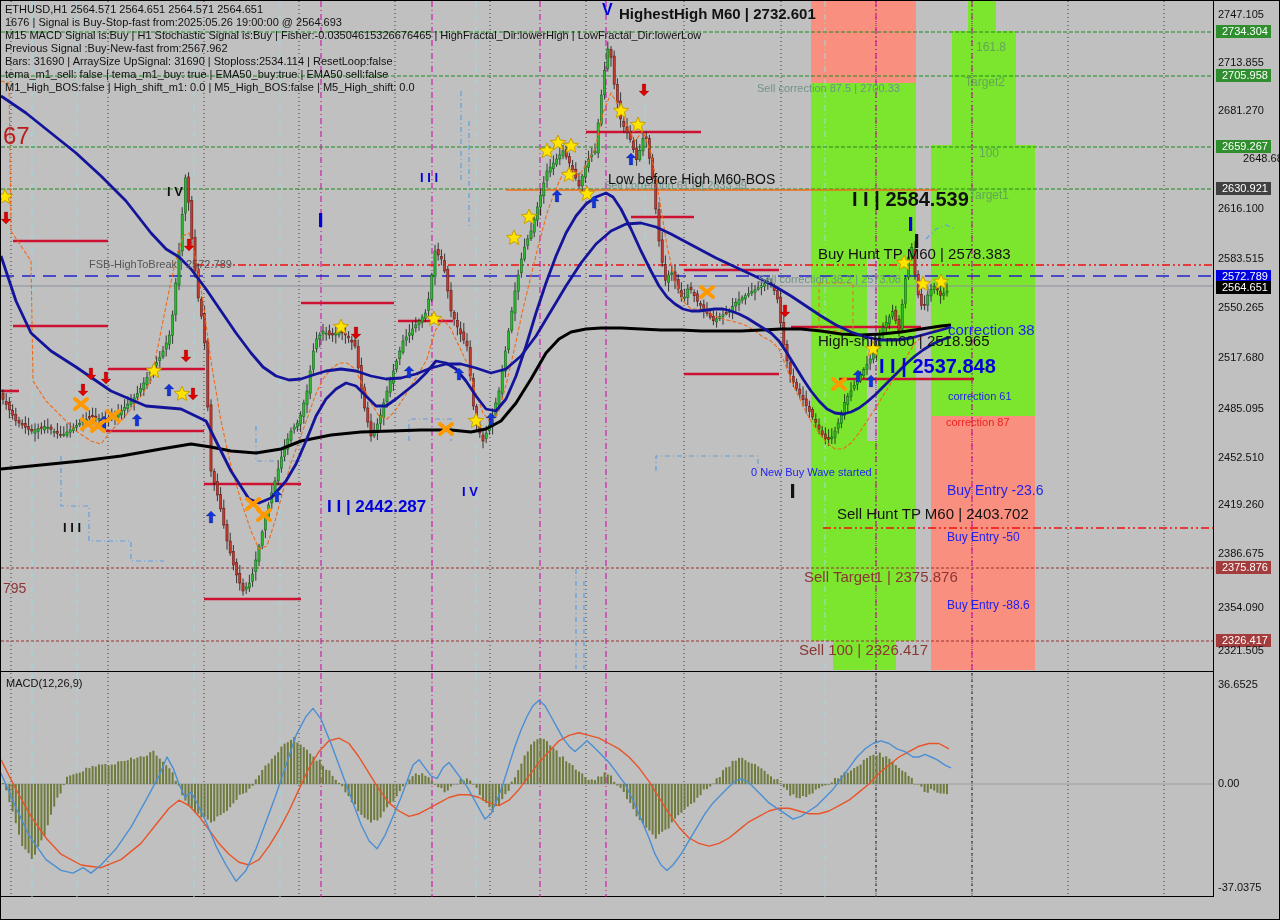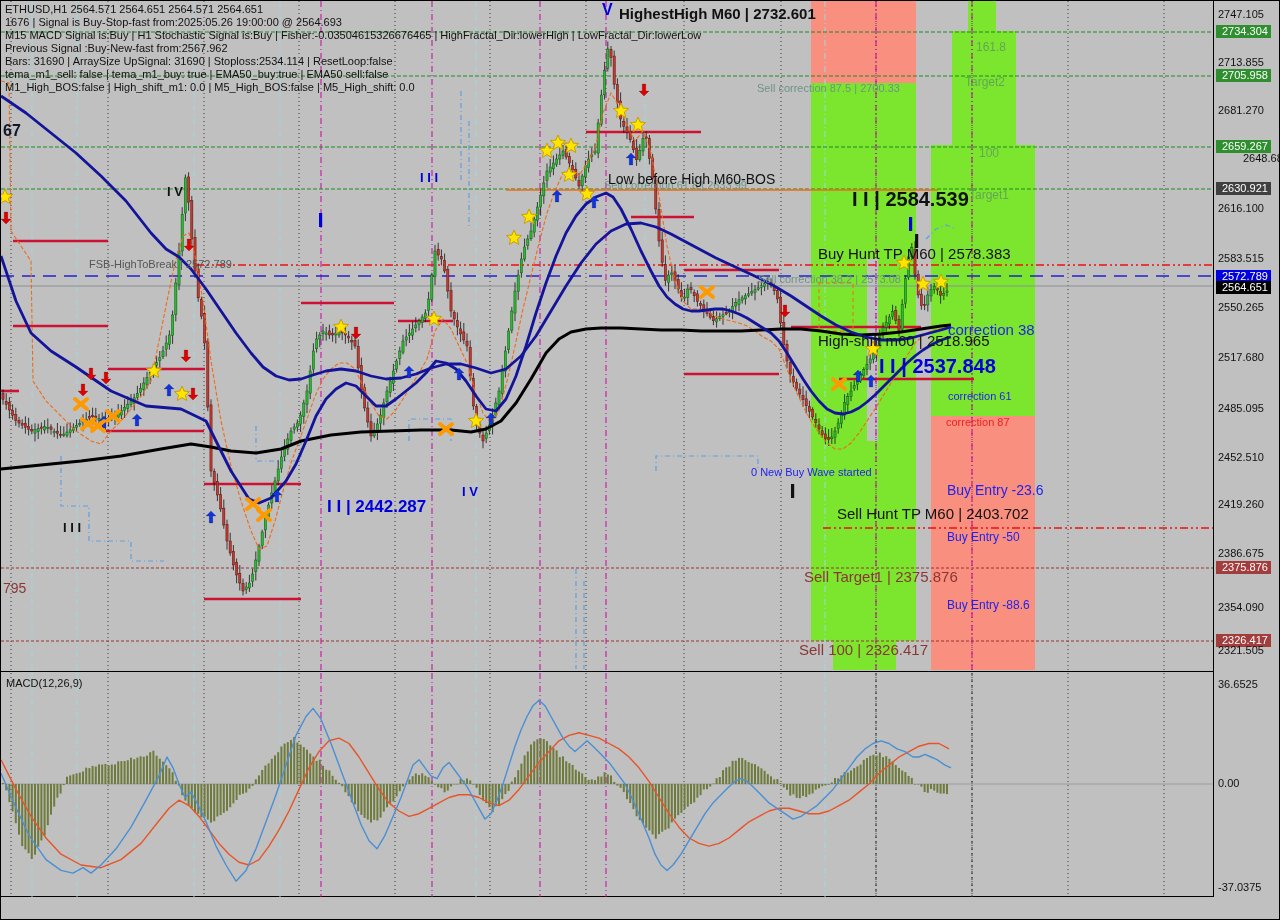--- a/index.html
+++ b/index.html
@@ -786,21 +786,21 @@
         <div class="ann" style="left: 947px; top: 366px; color: rgb(34, 34, 238); font-size: 11px; font-weight: 400; margin-top: 24px;">correction 61</div>
         <div class="ann" style="left: 945px; top: 416px; color: rgb(238, 34, 34); font-size: 11px; font-weight: 400;">correction 87</div>
         <div class="ann" style="left: 750px; top: 466px; color: rgb(34, 34, 238); font-size: 11px; font-weight: 400;">0 New Buy Wave started</div>
         <div class="ann" style="left: 946px; top: 482px; color: rgb(34, 34, 238); font-size: 14px; font-weight: 400;">Buy Entry -23.6</div>
         <div class="ann" style="left: 836px; top: 505px; color: rgb(17, 17, 17); font-size: 15px; font-weight: 400;">Sell Hunt TP M60 | 2403.702</div>
         <div class="ann" style="left: 946px; top: 530px; color: rgb(34, 34, 238); font-size: 12px; font-weight: 400;">Buy Entry -50</div>
         <div class="ann" style="left: 803px; top: 568px; color: rgb(139, 53, 53); font-size: 15px; font-weight: 400;">Sell Target1 | 2375.876</div>
         <div class="ann" style="left: 946px; top: 598px; color: rgb(34, 34, 238); font-size: 12px; font-weight: 400;">Buy Entry -88.6</div>
         <div class="ann" style="left: 798px; top: 641px; color: rgb(139, 53, 53); font-size: 15px; font-weight: 400;">Sell 100 | 2326.417</div>
         <div class="ann" style="left: 88px; top: 258px; color: rgb(85, 85, 85); font-size: 11px; font-weight: 400;">FSB-HighToBreak | 2572.789</div>
-        <div class="ann" style="left: 2px; top: 122px; color: #0f172a; font-size: 16px; font-weight: 700;">67</div>
+        <div class="ann" style="left: 2px; top: 122px; color: #b91c1c; font-size: 24px; font-weight: 400;">67</div>
         <div class="ann" style="left: 2px; top: 580px; color: rgb(139, 53, 53); font-size: 14px; font-weight: 400;">795</div>
         <div class="ann" style="left: 166px; top: 184px; color: rgb(17, 17, 17); font-size: 13px; font-weight: 700;">I V</div>
         <div class="ann" style="left: 419px; top: 170px; color: rgb(0, 0, 221); font-size: 13px; font-weight: 700;">I I I</div>
         <div class="ann" style="left: 326px; top: 497px; color: rgb(0, 0, 221); font-size: 17px; font-weight: 700;">I I | 2442.287</div>
         <div class="ann" style="left: 461px; top: 484px; color: rgb(0, 0, 221); font-size: 13px; font-weight: 700;">I V</div>
         <div class="ann" style="left: 62px; top: 520px; color: rgb(17, 17, 17); font-size: 13px; font-weight: 700;">I I I</div>
       </div>
   </div>
 
   <div class="macd-panel">

